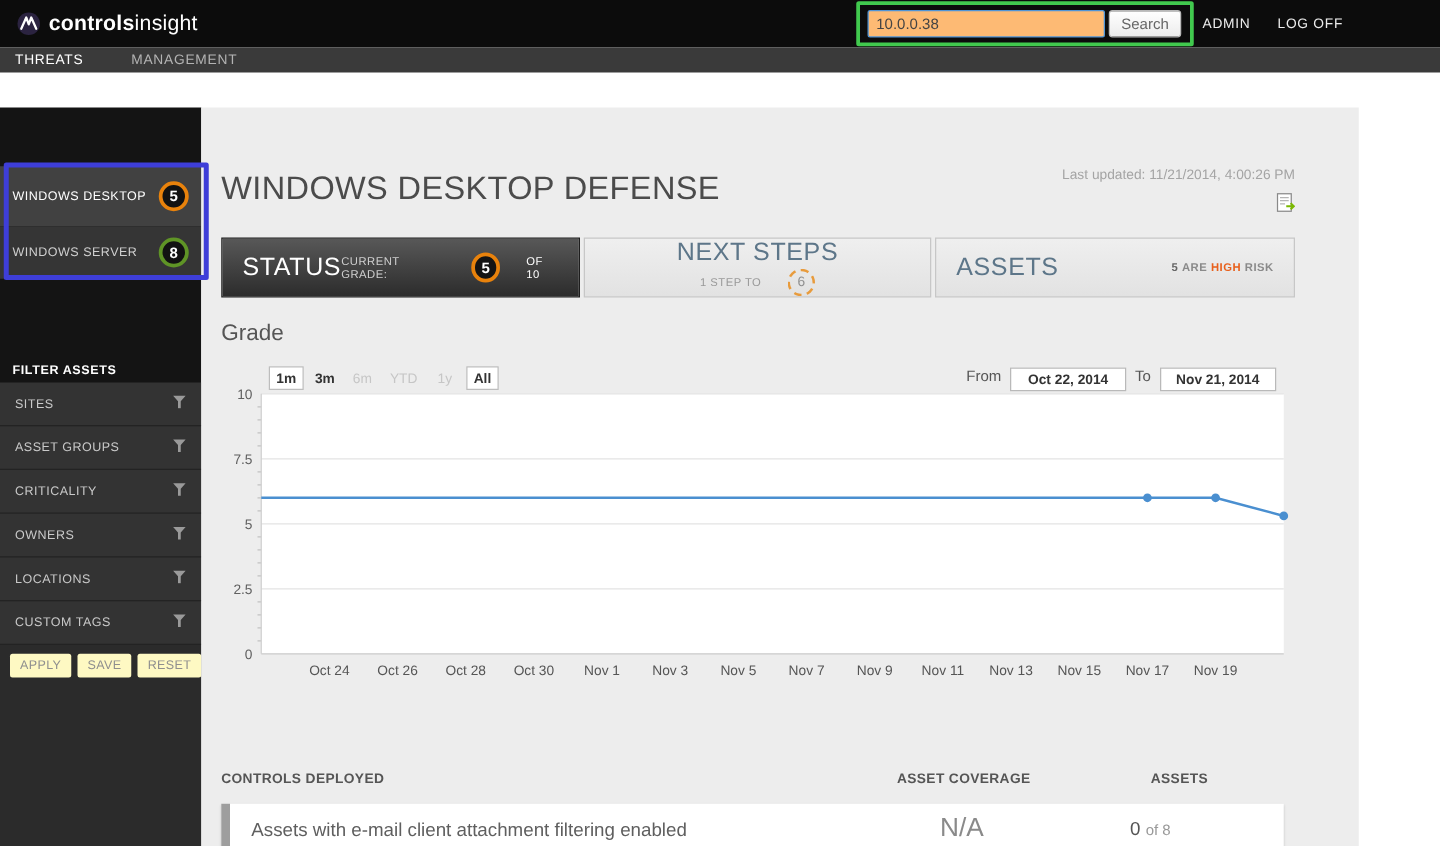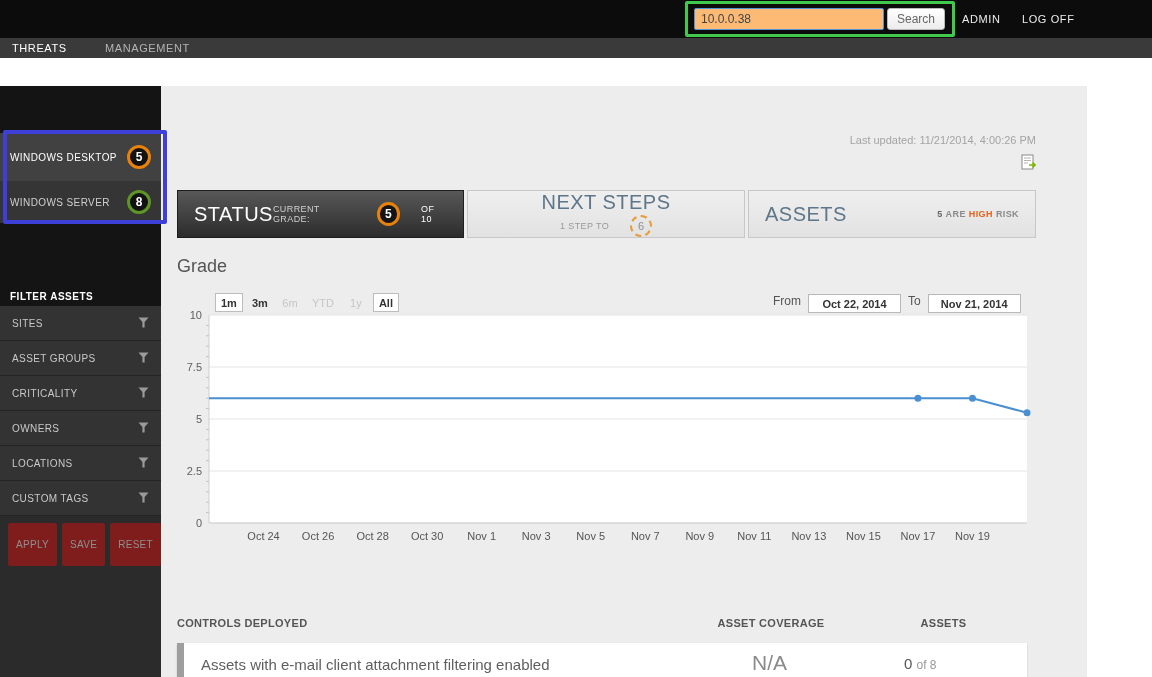--- a/index.html
+++ b/index.html
@@ -33,21 +33,21 @@
   .threat-item { position:absolute; left:0; width:161px; display:flex; align-items:center; justify-content:space-between; padding:0 10px; cursor:pointer; }
   .threat-desktop { top:47px; height:48px; background:#414141; color:#fff; }
   .threat-server { top:95px; height:42px; background:#353535; color:#cfcfcf; }
   .threat-label { font-size:10px; letter-spacing:0.4px; }
   .threat-badge { width:24px; height:24px; border-radius:50%; background:#121212; border:3px solid #e8820c; color:#fff; font-size:12px; font-weight:bold; display:flex; align-items:center; justify-content:center; flex:0 0 auto; }
   .filter-header { position:absolute; left:0; top:201px; width:161px; height:19px; line-height:19px; padding-left:10px; color:#fff; font-size:10px; font-weight:bold; letter-spacing:0.5px; }
   .filter-list { position:absolute; left:0; top:220px; width:161px; }
   .filter-row { height:35px; background:#333; border-bottom:1px solid #232323; display:flex; align-items:center; justify-content:space-between; padding:0 12px; cursor:pointer; }
   .filter-label { color:#c9c9c9; font-size:10px; letter-spacing:0.4px; }
   .sb-buttons { position:absolute; left:8px; top:437px; display:flex; gap:5px; }
-  .sb-btn { background:#7f1d1d; color:#8f8f8f; border:none; font-size:10px; font-family:inherit; padding:16px 8px; border-radius:2px; cursor:pointer; letter-spacing:0.3px; }
+  .sb-btn { background:#fef9c3; color:#8f8f8f; border:none; font-size:10px; font-family:inherit; padding:4px 8px; border-radius:2px; cursor:pointer; letter-spacing:0.3px; }
 
   
   .content { position:absolute; left:161px; top:86px; width:926px; height:591px; background:#ededed; overflow:hidden; }
   .page-title { position:absolute; left:16px; top:49px; font-size:26px; color:#4b4b4b; letter-spacing:0.3px; font-weight:400; }
   .last-updated { position:absolute; right:51px; top:48px; font-size:11px; color:#a4a4a4; }
   .export-icon { position:absolute; right:51px; top:68px; cursor:pointer; }
 
   .tab { position:absolute; top:104px; height:48px; display:flex; align-items:center; justify-content:space-between; padding:0 16px; cursor:pointer; }
   .tab-status { left:16px; width:287px; background:linear-gradient(#585858,#2c2c2c); border:1px solid #1e1e1e; }
   .tab-status .tab-label { color:#fff; }
@@ -90,20 +90,27 @@
   .annot { position:absolute; z-index:99; pointer-events:none; border-radius:2px; }
   .annot-search { left:685px; top:1px; width:270px; height:36px; border:3px solid #41c94e; }
   .annot-sidebar { left:3px; top:130px; width:164px; height:94px; border:4px solid #3e3ed8; }
 </style>
 </head>
 <body>
 
 <div class="page">
 
   <header class="topbar">
+    <div class="logo">
+      <svg width="20" height="20" viewBox="0 0 20 20">
+        <circle cx="10" cy="10" r="9" fill="#2b2340"></circle>
+        <path d="M4 14 L8 5 L10 10.5 L12 5 L16 14" fill="none" stroke="#fff" stroke-width="1.8" stroke-linejoin="round" stroke-linecap="round"></path>
+      </svg>
+      <span class="logo-text"><b>controls</b><span>insight</span></span>
+    </div>
     <div class="search-wrap">
       <input class="search-input" type="text" value="10.0.0.38" style="">
       <button class="search-btn">Search</button>
     </div>
     <span class="top-link admin">ADMIN</span>
     <span class="top-link logoff">LOG OFF</span>
   </header>
 
   <nav class="mainnav">
     <span class="nav-item nav-threats">THREATS</span>
@@ -164,20 +171,21 @@
     </div>
 
     <div class="sb-buttons">
       <button class="sb-btn">APPLY</button>
       <button class="sb-btn">SAVE</button>
       <button class="sb-btn">RESET</button>
     </div>
   </aside>
 
   <main class="content">
+    <h1 class="page-title">WINDOWS DESKTOP DEFENSE</h1>
     <div class="last-updated">Last updated: 11/21/2014, 4:00:26 PM</div>
     <div class="export-icon">
       <svg width="15" height="16" viewBox="0 0 15 16">
         <rect x="1" y="1" width="11" height="14" fill="#fff" stroke="#8a8a8a"></rect>
         <path d="M3 4 H10 M3 6.5 H10 M3 9 H7" stroke="#b5b5b5" stroke-width="1"></path>
         <path d="M8 11 L14 11 M11.5 8.5 L14 11 L11.5 13.5" stroke="#7ab800" stroke-width="1.6" fill="none"></path>
       </svg>
     </div>
 
     <div class="tab tab-status">

